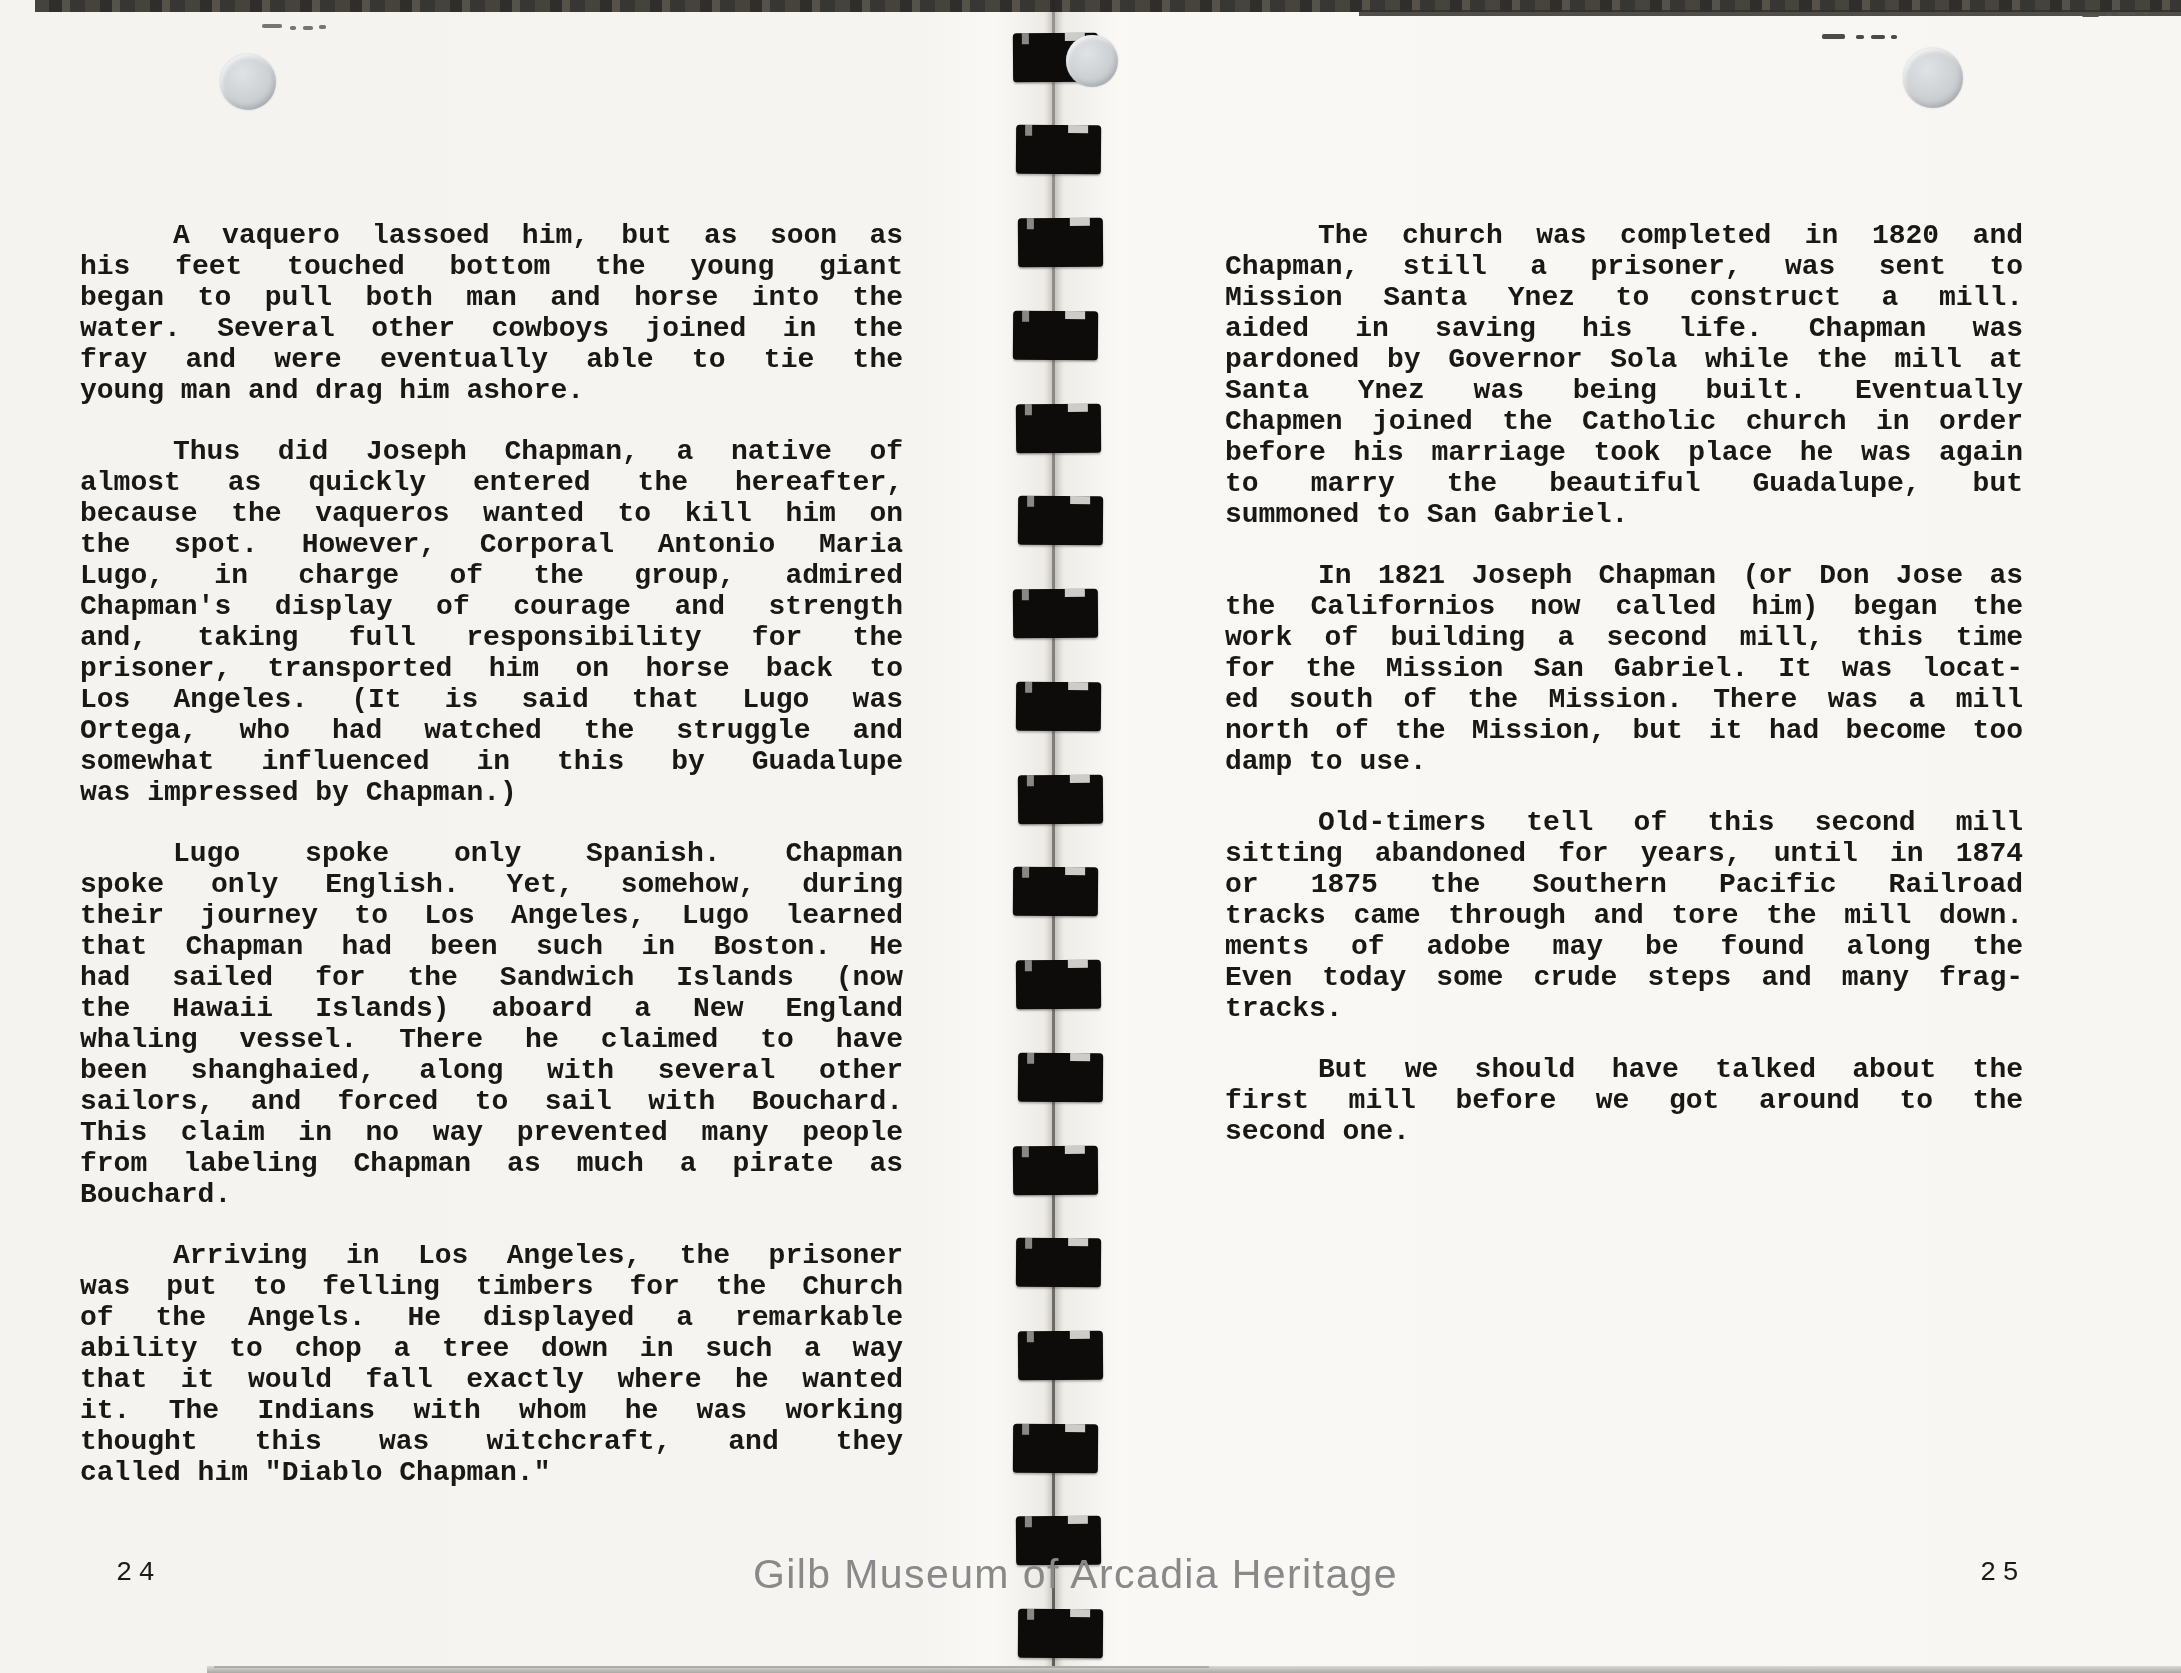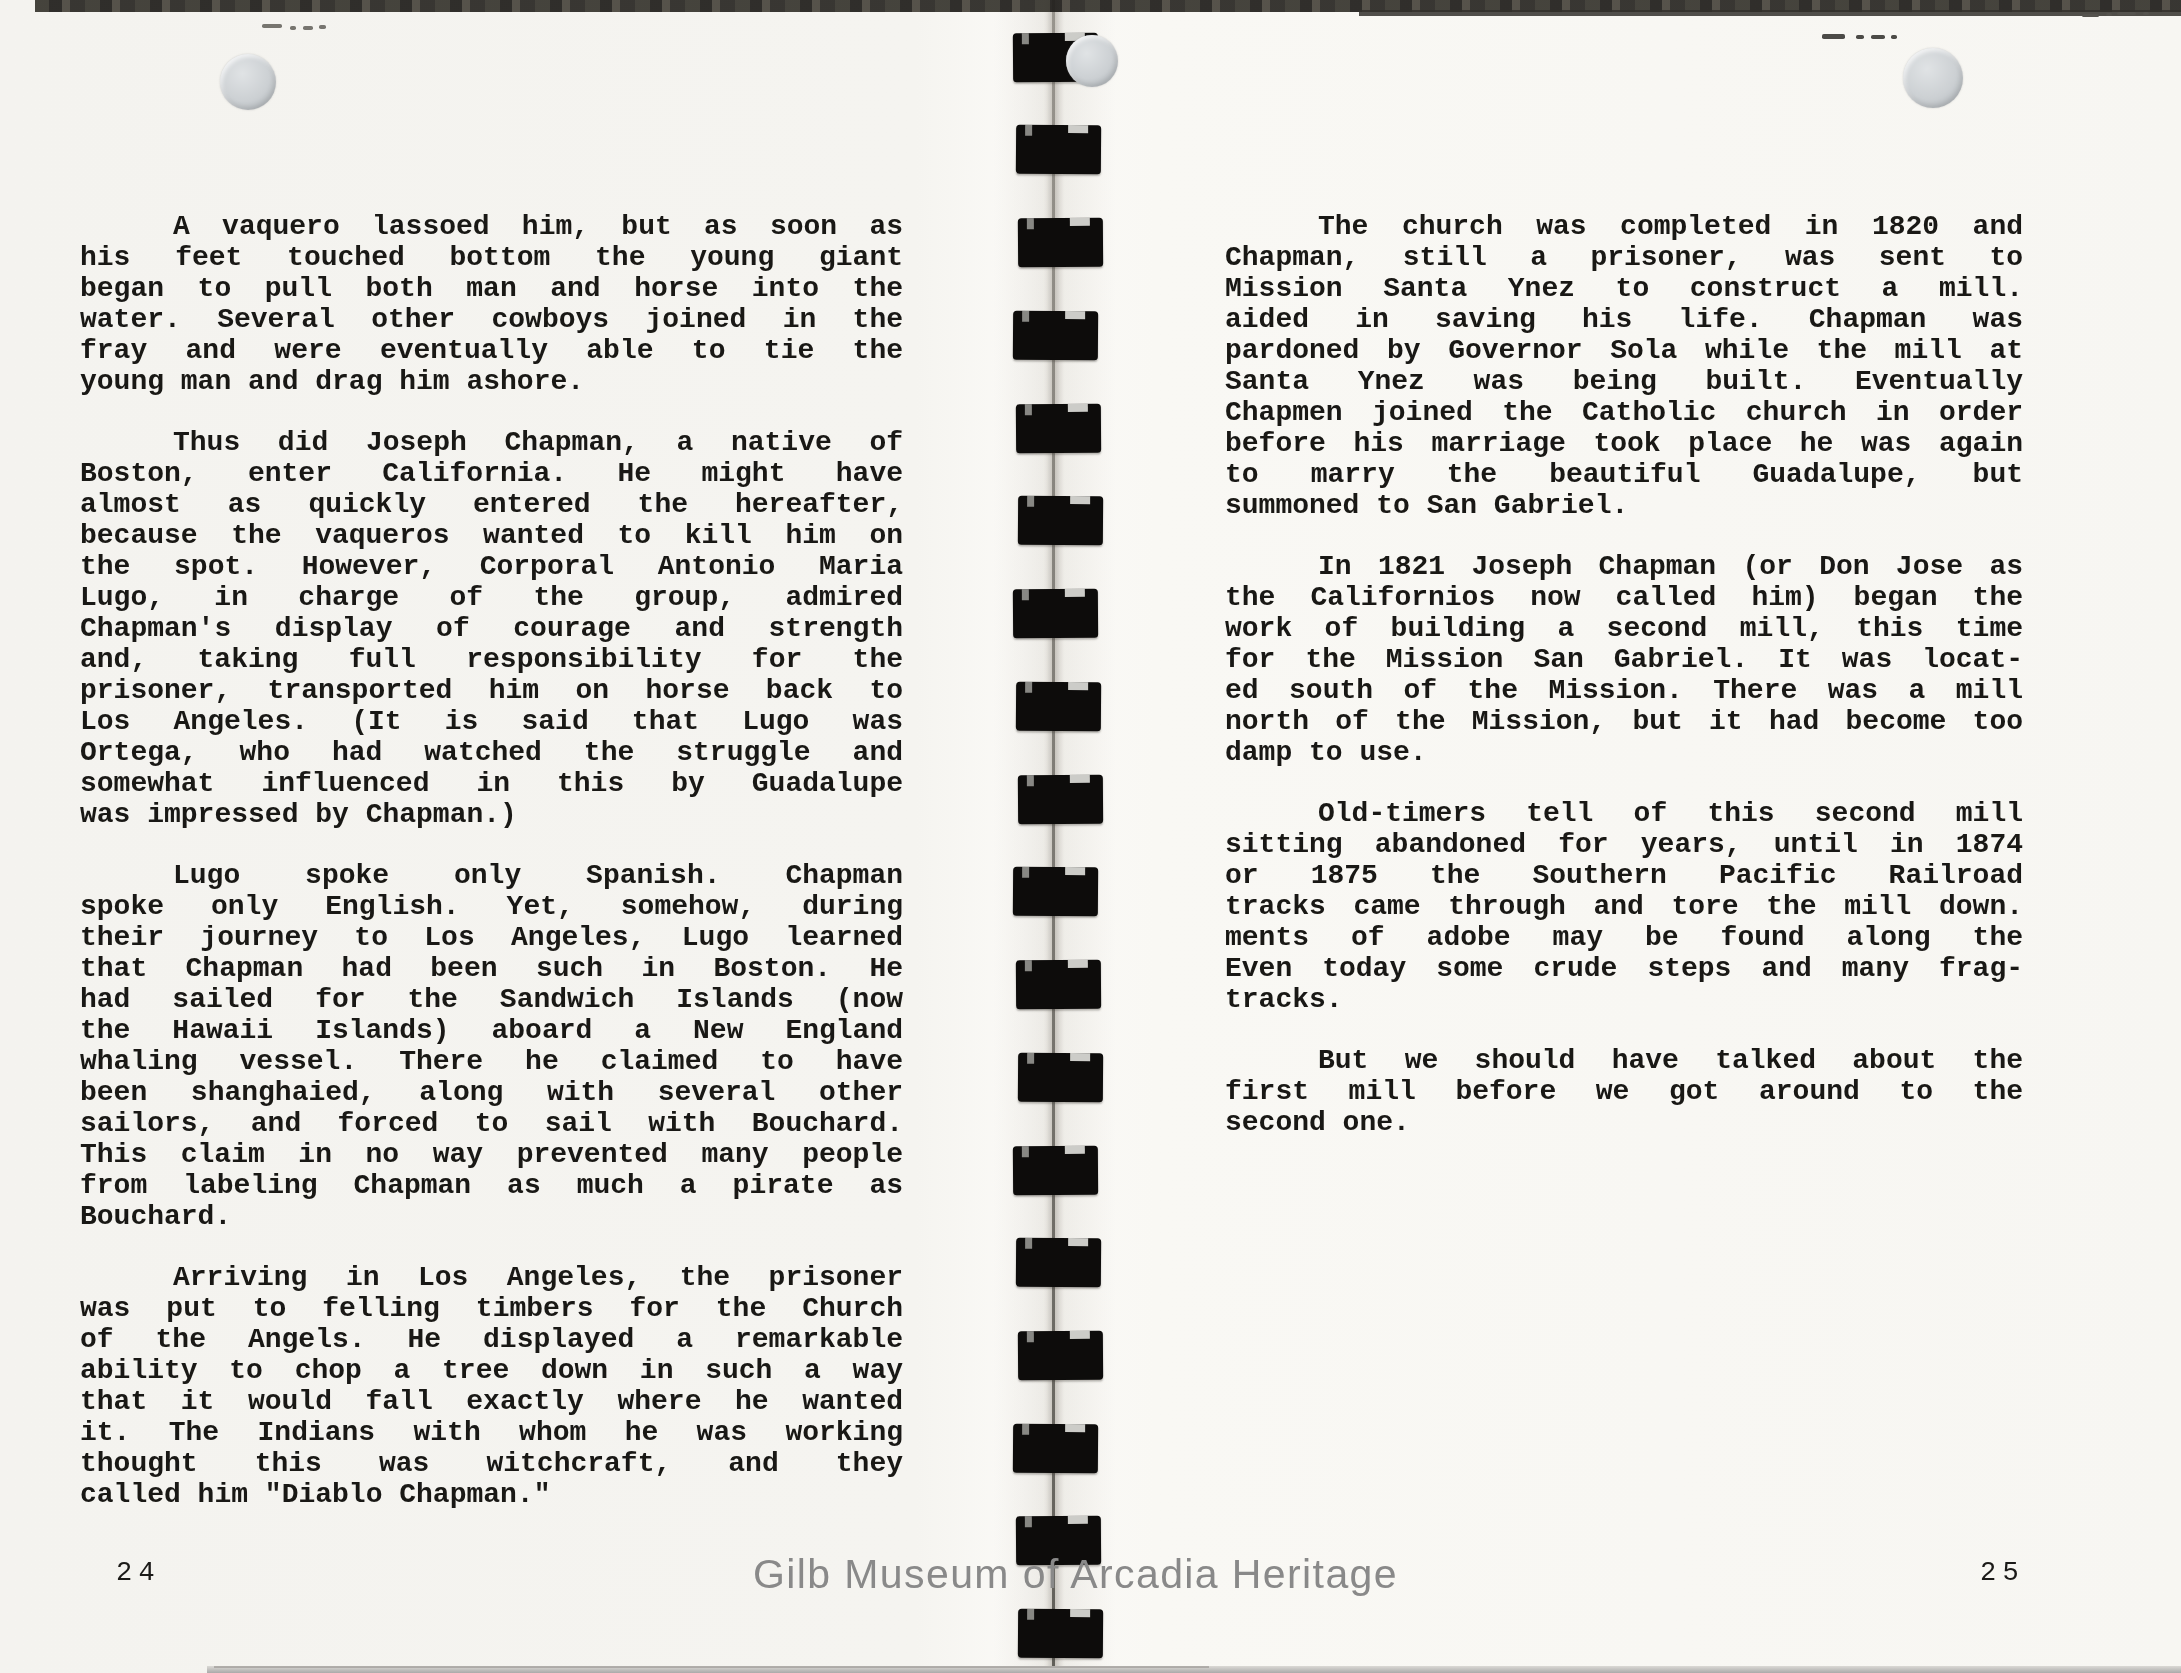--- a/index.html
+++ b/index.html
@@ -12,21 +12,21 @@
     position:relative; width:2182px; height:1674px; overflow:hidden;
     background:linear-gradient(90deg,#f4f3ef 0%,#f5f4f0 42%,#fbfaf7 47%,#f9f8f4 53%,#f7f6f2 100%);
     font-family:"Liberation Mono","DejaVu Sans Mono",monospace;
   }
   .page{position:absolute;top:0;height:1674px;z-index:5;}
   .page.left{left:0;width:1009px;}
   .page.right{left:1118px;width:1064px;}
   .textblock{position:absolute;top:208px;color:var(--ink);font-weight:bold;font-size:28px;line-height:31px;}
   .page.left  .textblock{left:80px;width:823px;}
   .page.right .textblock{left:107px;width:798px;}
-  .para{margin:3px 0 30px 0;}
+  .para{margin:12px 0 30px 0;}
   .line{text-align:justify;text-align-last:justify;white-space:normal;}
   .line.last{text-align-last:left;}
   .line.first{padding-left:93px;}
   .pagenum{position:absolute;top:1558px;color:#1b1a18;font-weight:normal;font-size:27px;letter-spacing:6.4px;}
   .page.left  .pagenum{left:116px;}
   .page.right .pagenum{left:862px;}
 
   .seam-shade{position:absolute;top:0;left:994px;width:122px;height:1674px;z-index:8;
     background:linear-gradient(90deg,rgba(185,180,170,0) 0%,rgba(185,180,170,.22) 42%,rgba(150,145,135,.30) 50%,rgba(185,180,170,.18) 58%,rgba(185,180,170,0) 100%);}
   .binding{position:absolute;top:0;left:0;width:2182px;height:1674px;z-index:10;pointer-events:none;}
@@ -82,21 +82,20 @@
         <div class="para">
           <div class="line first">A vaquero lassoed him, but as soon as</div>
           <div class="line">his feet touched bottom the young giant</div>
           <div class="line">began to pull both man and horse into the</div>
           <div class="line">water.  Several other cowboys joined in the</div>
           <div class="line">fray and were eventually able to tie the</div>
           <div class="line last">young man and drag him ashore.</div>
         </div>
         <div class="para">
           <div class="line first">Thus did Joseph Chapman, a native of</div>
-          <div class="line">Boston, enter California.  He might have</div>
           <div class="line">almost as quickly entered the hereafter,</div>
           <div class="line">because the vaqueros wanted to kill him on</div>
           <div class="line">the spot.  However, Corporal Antonio Maria</div>
           <div class="line">Lugo, in charge of the group, admired</div>
           <div class="line">Chapman's display of courage and strength</div>
           <div class="line">and, taking full responsibility for the</div>
           <div class="line">prisoner, transported him on horse back to</div>
           <div class="line">Los Angeles.  (It is said that Lugo was</div>
           <div class="line">Ortega, who had watched the struggle and</div>
           <div class="line">somewhat influenced in this by Guadalupe</div>

